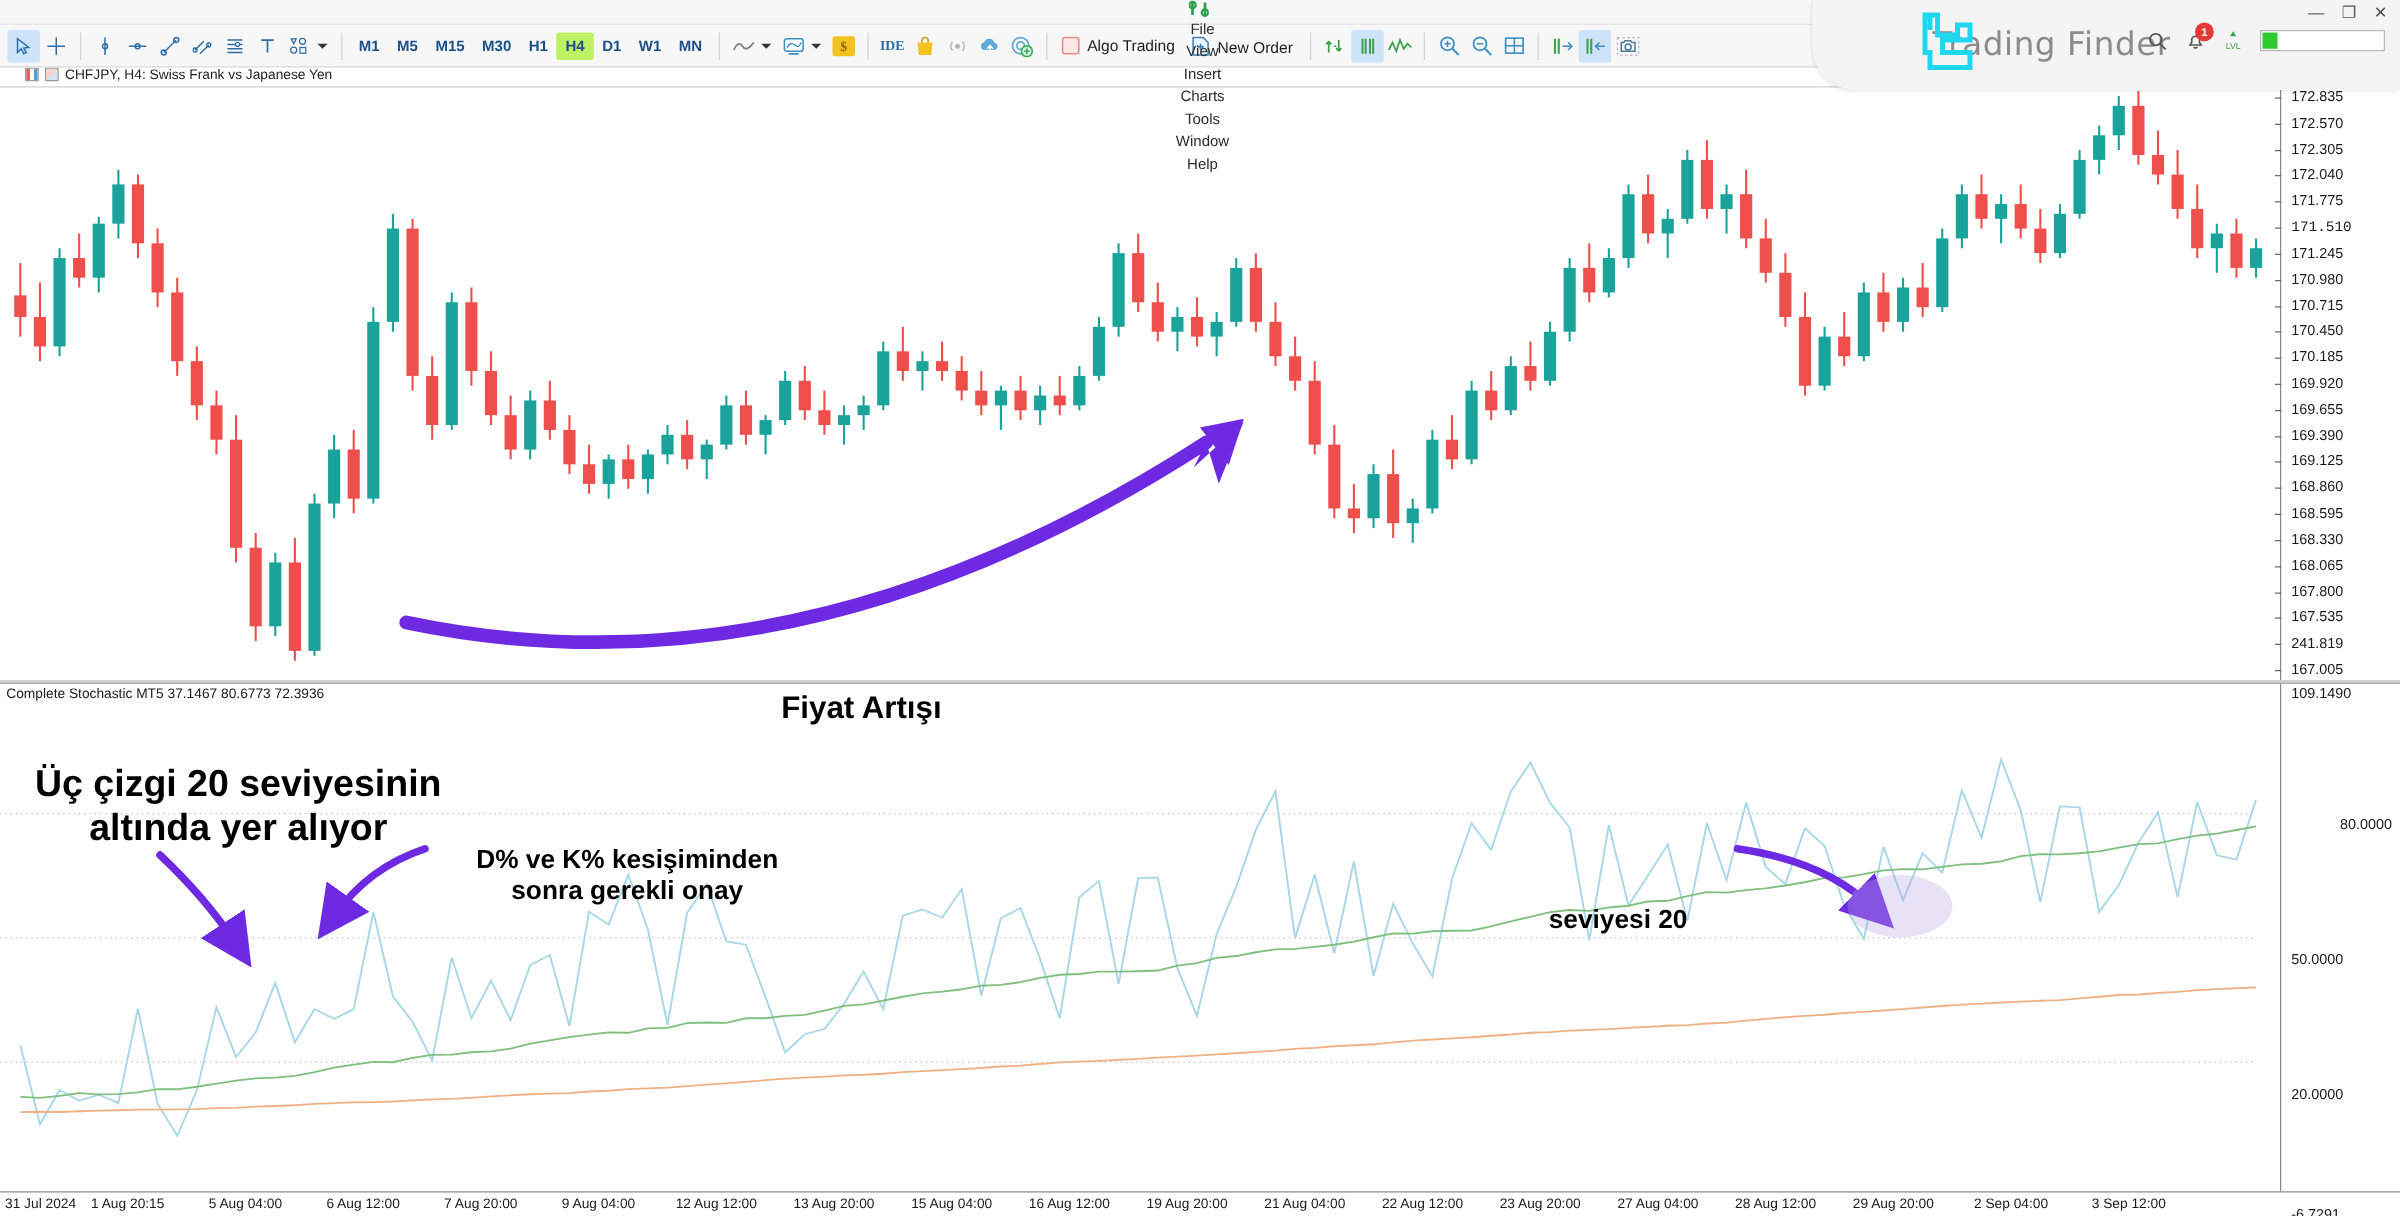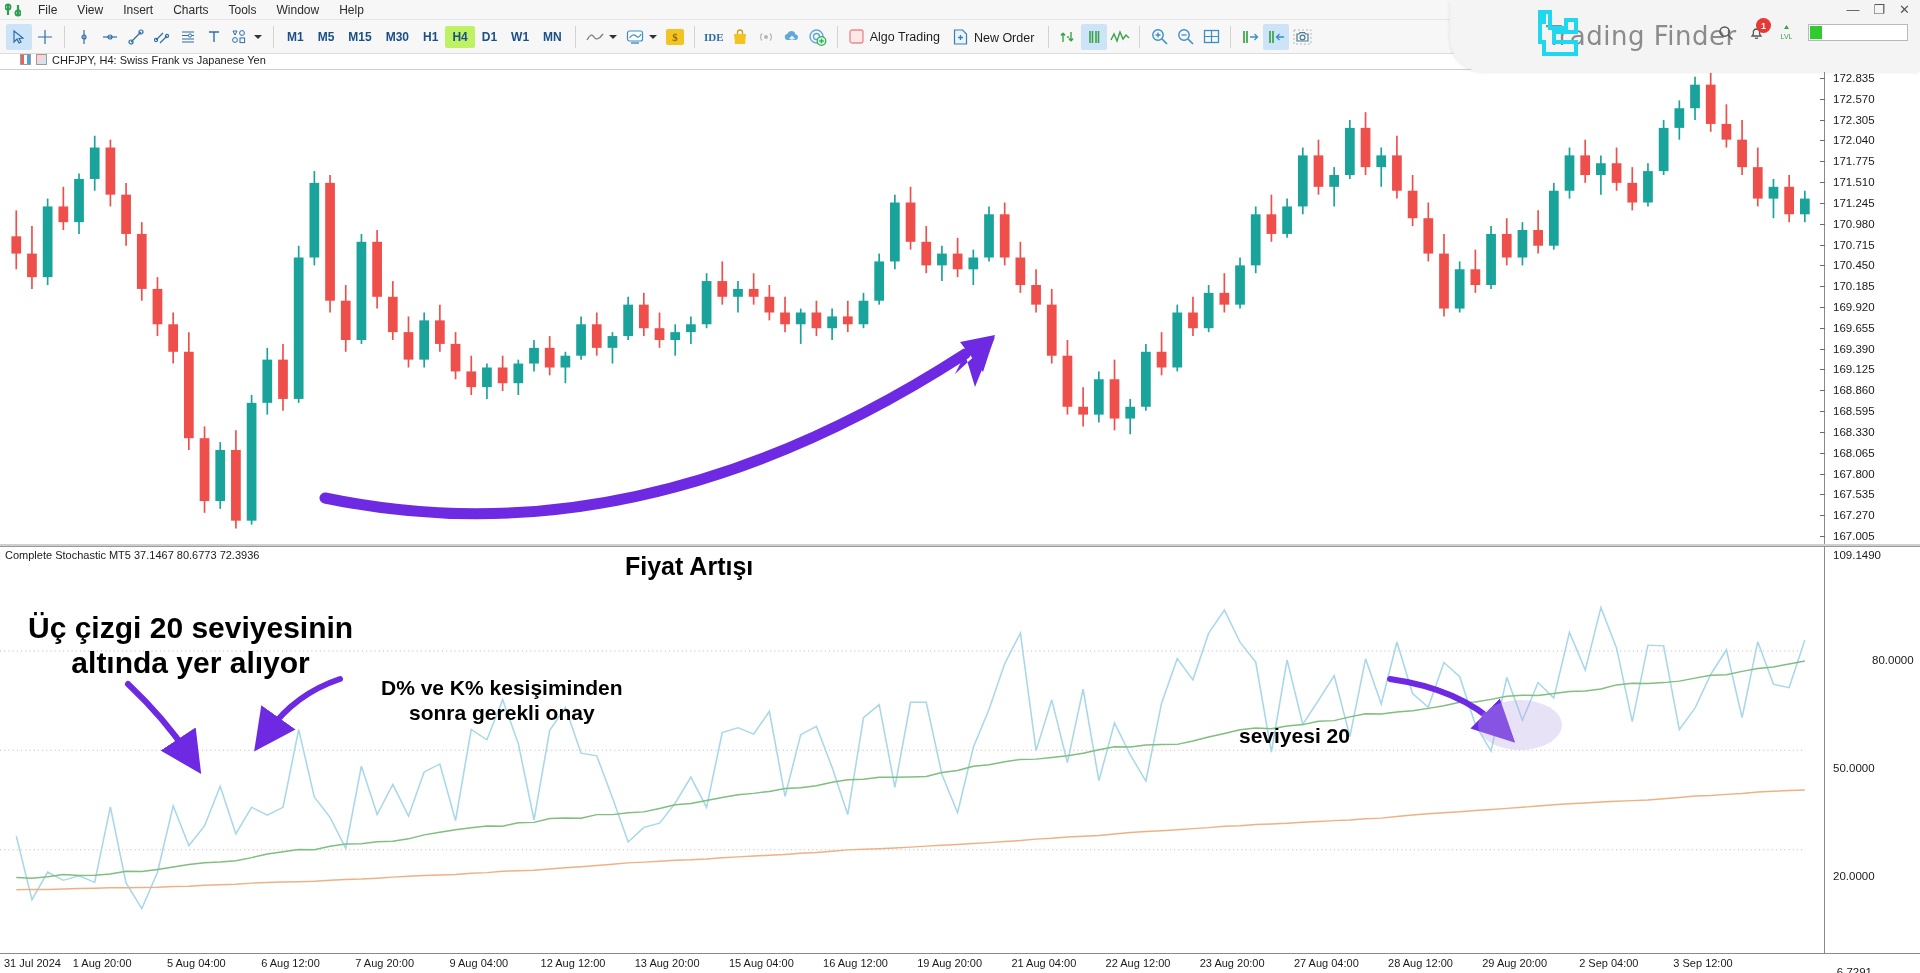--- a/index.html
+++ b/index.html
@@ -1,21 +1,21 @@
 <!DOCTYPE html>
 <html><head>
 <meta charset="utf-8">
 <style>
   * { box-sizing: border-box; margin:0; padding:0; }
   html,body{ width:1920px; height:973px; overflow:hidden; background:#fff;
     font-family:"Liberation Sans", sans-serif; }
 
   
   .menubar{ height:20px; background:#f7f7f7; display:flex; align-items:center;
-    border-bottom:1px solid #e6e6e6; padding-left:4px; position:relative; z-index:5;}
+    border-bottom:1px solid #e6e6e6; padding-left:4px; position:relative; z-index:5;flex-direction:column;}
   .mt-logo{ width:18px; height:16px; margin-right:6px; display:flex; align-items:center; justify-content:center;}
   .menu-item{ font-size:12px; color:#2b2b2b; padding:2px 10px; cursor:default; }
 
   
   .toolbar{ height:34px; background:#f7f7f7; display:flex; align-items:center;
     border-bottom:1px solid #dcdcdc; padding-left:6px; position:relative; z-index:4;}
   .tb-btn{ width:26px; height:26px; display:flex; align-items:center; justify-content:center;
     border-radius:2px; cursor:default; flex:0 0 auto;}
   .tb-btn.active{ background:#cde3f8; }
   .tb-sep{ width:1px; height:22px; background:#d3d3d3; margin:0 6px; flex:0 0 auto;}
@@ -580,37 +580,37 @@
         <line x1="1715.5434782608695" y1="120.73241852487129" x2="1715.5434782608695" y2="152.15608919382538" stroke="#1aa39a" stroke-width="1.6"></line>
         <rect x="1710.9204347826087" y="128.58833619210927" width="9.246086956521738" height="15.711835334478138" fill="#1aa39a"></rect>
       </svg>
     <div class="axis-line"></div>
     <div class="axis-labels" id="price-axis">
         <span style="top: 8px;">172.835</span>
         <span style="top: 28.8182px;">172.570</span>
         <span style="top: 49.6364px;">172.305</span>
         <span style="top: 70.4545px;">172.040</span>
         <span style="top: 91.2727px;">171.775</span>
-        <span style="top: 112.091px;">171.510</span>
+        <span style="top: 112.091px; font-family: Liberation Mono, monospace;">171.510</span>
         <span style="top: 132.909px;">171.245</span>
         <span style="top: 153.727px;">170.980</span>
         <span style="top: 174.545px;">170.715</span>
         <span style="top: 195.364px;">170.450</span>
         <span style="top: 216.182px;">170.185</span>
         <span style="top: 237px;">169.920</span>
         <span style="top: 257.818px;">169.655</span>
         <span style="top: 278.636px;">169.390</span>
         <span style="top: 299.455px;">169.125</span>
         <span style="top: 320.273px;">168.860</span>
         <span style="top: 341.091px;">168.595</span>
         <span style="top: 361.909px;">168.330</span>
         <span style="top: 382.727px;">168.065</span>
         <span style="top: 403.545px;">167.800</span>
         <span style="top: 424.364px;">167.535</span>
-        <span style="top: 445.182px;">167.270</span>
+        <span style="top: 445.182px;">241.819</span>
         <span style="top: 466px;">167.005</span>
       </div>
   <div class="tickmark" style="top: 8px;"></div>
       <div class="tickmark" style="top: 28.8182px;"></div>
       <div class="tickmark" style="top: 49.6364px;"></div>
       <div class="tickmark" style="top: 70.4545px;"></div>
       <div class="tickmark" style="top: 91.2727px;"></div>
       <div class="tickmark" style="top: 112.091px;"></div>
       <div class="tickmark" style="top: 132.909px;"></div>
       <div class="tickmark" style="top: 153.727px;"></div>
@@ -648,21 +648,21 @@
         <span style="top: 8px;">109.1490</span>
         <span style="top: 112.896px; padding-left: 39px;">80.0000</span>
         <span style="top: 220.854px;">50.0000</span>
         <span style="top: 328.812px;">20.0000</span>
         <span style="top: 425px;">-6.7291</span>
       </div>
   </div>
 
   <div class="time-axis" id="time-axis">
       <span style="left: 4px; transform: none;">31 Jul 2024</span>
-      <span style="left: 102.167px;">1 Aug 20:00</span>
+      <span style="left: 102.167px;">1 Aug 20:15</span>
       <span style="left: 196.333px;">5 Aug 04:00</span>
       <span style="left: 290.5px;">6 Aug 12:00</span>
       <span style="left: 384.667px;">7 Aug 20:00</span>
       <span style="left: 478.833px;">9 Aug 04:00</span>
       <span style="left: 573px;">12 Aug 12:00</span>
       <span style="left: 667.167px;">13 Aug 20:00</span>
       <span style="left: 761.333px;">15 Aug 04:00</span>
       <span style="left: 855.5px;">16 Aug 12:00</span>
       <span style="left: 949.667px;">19 Aug 20:00</span>
       <span style="left: 1043.83px;">21 Aug 04:00</span>

